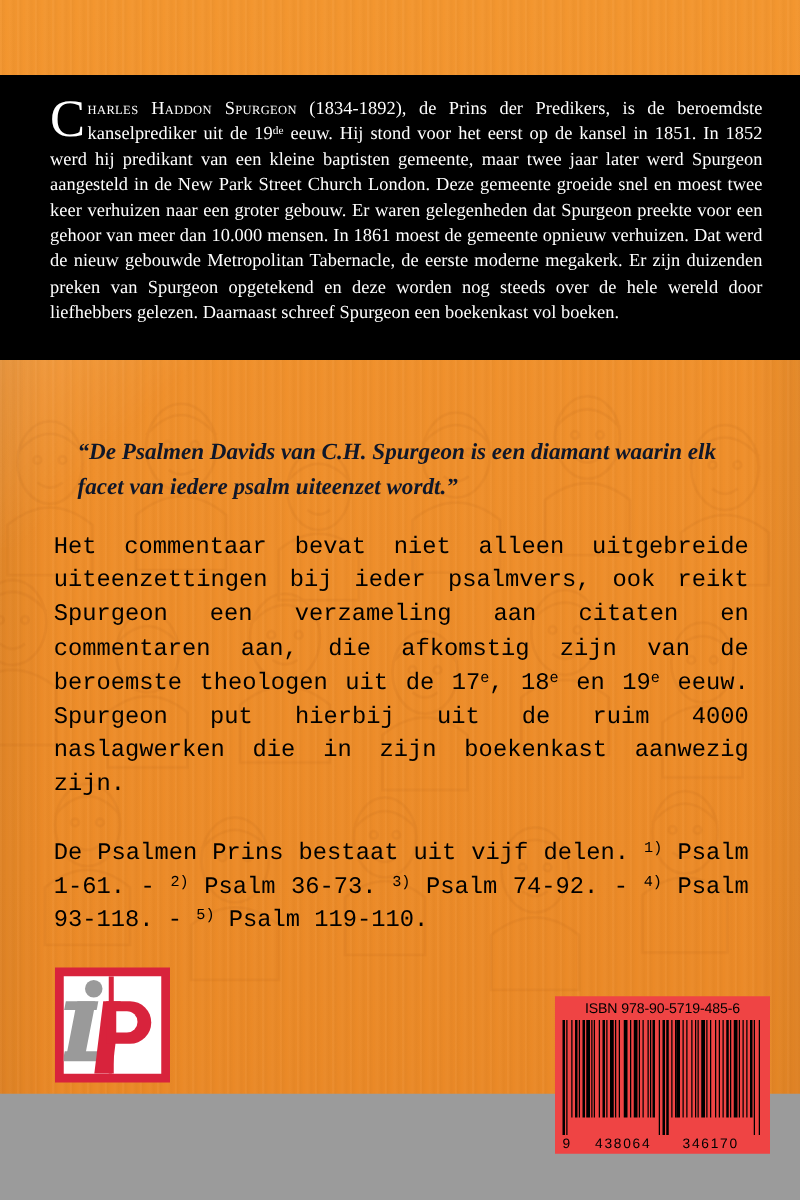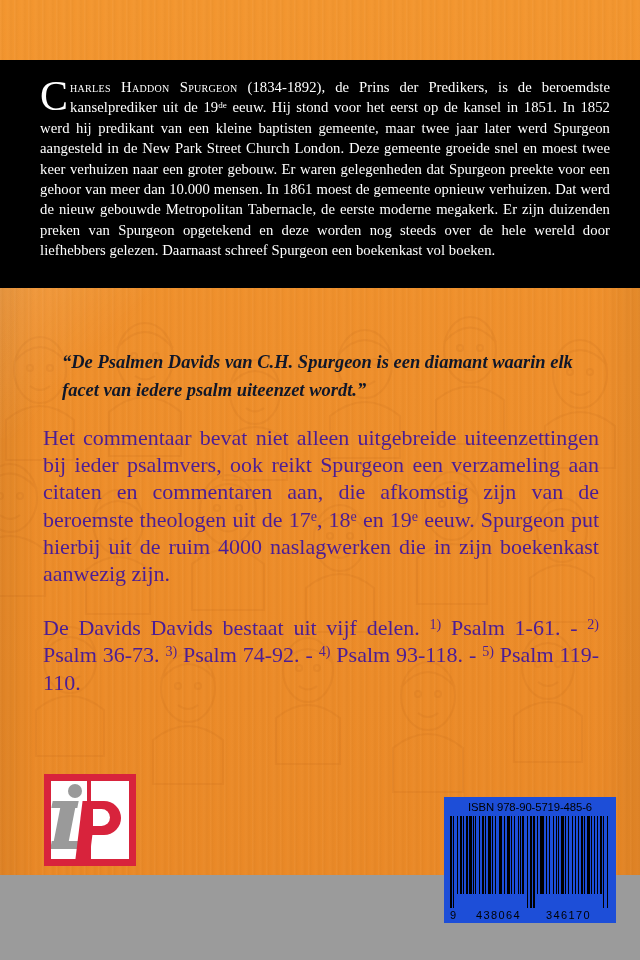--- a/index.html
+++ b/index.html
@@ -103,23 +103,24 @@
     font-size: 18.5px;
     line-height: 28px;
     color: #0f172a;
   }
 
   
   .body-copy {
     position: absolute;
     left: 43px; top: 424px;
     width: 556px;
-    font-size: 22px;
+    font-size: 19px;
     line-height: 27.2px;
-    color: #4c1d95;
+    color: #000000;
+    font-family: Liberation Mono, monospace;
   }
   .body-copy p {
     margin: 0 0 27px 0;
     text-align: justify;
     text-align-last: left;
   }
   .body-copy p.last { margin-bottom: 0; }
   .body-copy sup {
     font-size: 0.64em;
     vertical-align: 0.45em;
@@ -213,21 +214,21 @@
     color: #17171c;
     font-variant: small-caps;
     text-transform: lowercase;
   }
 
   
   .barcode-box {
     position: absolute;
     left: 444px; top: 797px;
     width: 172px; height: 126px;
-    background: #1d4ed8;
+    background: #ef4444;
     box-sizing: border-box;
     padding: 3px 6px 2px 6px;
     font-family: "Liberation Sans", "DejaVu Sans", sans-serif;
   }
   .barcode-isbn {
     text-align: center;
     font-size: 11.3px;
     color: #000;
     letter-spacing: -0.1px;
     height: 15px;
@@ -411,21 +412,21 @@
 
   <div class="bio-panel">
     <div class="bio-text"><span class="dropcap">C</span><span class="smallcaps">harles Haddon Spurgeon</span><span> (1834-1892), de Prins der Predikers, is de beroemdste kanselprediker uit de 19</span><sup>de</sup><span> eeuw. Hij stond voor het eerst op de kansel in 1851. In 1852 werd hij predikant van een kleine baptisten gemeente, maar twee jaar later werd Spurgeon aangesteld in de New Park Street Church London. Deze gemeente groeide snel en  moest twee keer verhuizen naar een groter gebouw. Er waren gelegenheden dat Spurgeon preekte voor een gehoor van meer dan 10.000 mensen. In 1861 moest de gemeente opnieuw verhuizen. Dat werd de nieuw gebouwde Metropolitan Tabernacle, de eerste moderne megakerk. Er zijn duizenden preken van Spurgeon opgetekend en deze worden nog steeds over de hele wereld door liefhebbers gelezen. Daarnaast schreef Spurgeon een boekenkast vol boeken.</span></div>
   </div>
 
   <div class="quote">“De Psalmen Davids van C.H. Spurgeon is een diamant waarin elk facet van iedere psalm uiteenzet wordt.”</div>
 
   <div class="body-copy">
     <p><span>Het commentaar bevat niet alleen uitgebreide uiteenzettingen bij ieder psalmvers, ook reikt Spurgeon een verzameling aan citaten en commentaren aan, die afkomstig zijn van de beroemste theologen uit de 17</span><sup>e</sup><span>, 18</span><sup>e</sup><span> en 19</span><sup>e</sup><span> eeuw. Spurgeon put hierbij uit de ruim 4000 naslagwerken die in zijn boekenkast aanwezig zijn.</span></p>
 
-    <p><span>De Davids Davids bestaat uit vijf delen. </span><sup>1)</sup><span> Psalm 1-61. - </span><sup>2)</sup><span> Psalm 36-73. </span><sup>3)</sup><span> Psalm 74-92. - </span><sup>4)</sup><span> Psalm 93-118. - </span><sup>5)</sup><span> Psalm 119-110.</span></p>
+    <p><span>De Psalmen Prins bestaat uit vijf delen. </span><sup>1)</sup><span> Psalm 1-61. - </span><sup>2)</sup><span> Psalm 36-73. </span><sup>3)</sup><span> Psalm 74-92. - </span><sup>4)</sup><span> Psalm 93-118. - </span><sup>5)</sup><span> Psalm 119-110.</span></p>
 
   </div>
 
   <div class="logo">
     <div class="logo-inner">
       <div class="logo-divider"></div>
       <div class="logo-i-dot"></div>
       <div class="logo-i-serif-top"></div>
       <div class="logo-i-stem"></div>
       <div class="logo-i-serif-bot"></div>

